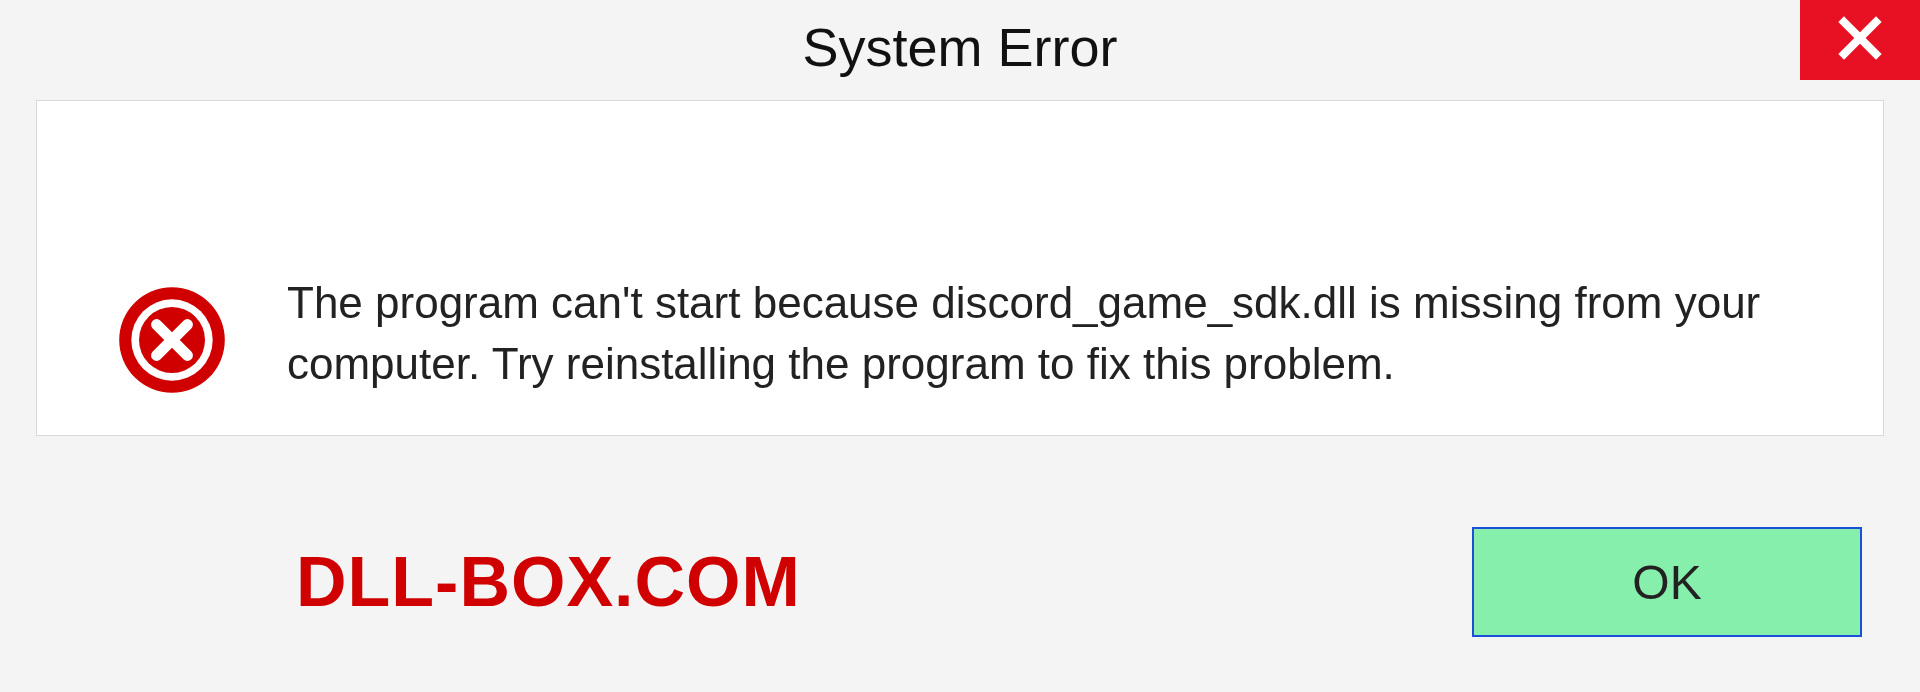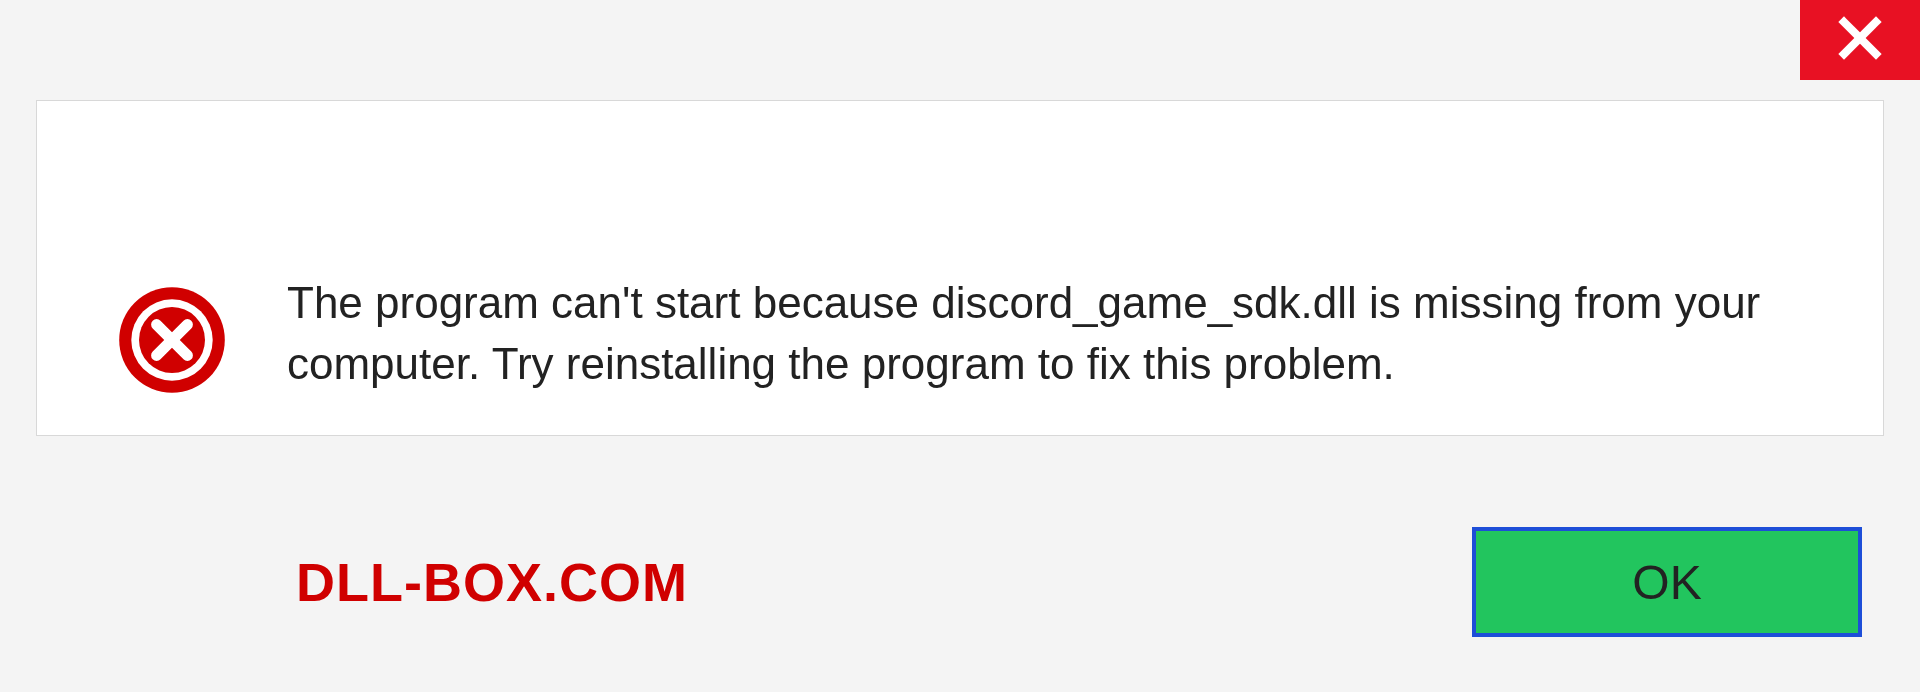--- a/index.html
+++ b/index.html
@@ -84,46 +84,47 @@
       bottom: 0;
       left: 0;
       right: 0;
       height: 220px;
       display: flex;
       align-items: center;
       justify-content: space-between;
       padding: 0 58px 0 36px;
     }
     .watermark {
-      font-size: 54px;
+      font-size: 70px;
       font-weight: 800;
       letter-spacing: 1px;
       color: #d00000;
       font-family: Arial, sans-serif;
       margin-left: 260px;
     }
     .ok-btn {
       width: 390px;
       height: 110px;
-      background: #22c55e;
-      border: 4px solid #1d4ed8;
+      background: #86efac;
+      border: 2px solid #1d4ed8;
       font-size: 48px;
       color: #222;
       display: flex;
       align-items: center;
       justify-content: center;
       cursor: pointer;
       font-family: inherit;
     }
   </style>
 </head>
 <body>
 
 <div class="dialog">
   <div class="titlebar">
+    <span class="title-text">System Error</span>
     <div class="close-btn">
       <span>
         <svg viewBox="0 0 24 24">
           <line x1="4" y1="4" x2="20" y2="20" stroke="#ffffff" stroke-width="4" stroke-linecap="square"></line>
           <line x1="20" y1="4" x2="4" y2="20" stroke="#ffffff" stroke-width="4" stroke-linecap="square"></line>
         </svg>
       </span>
     </div>
   </div>
 

